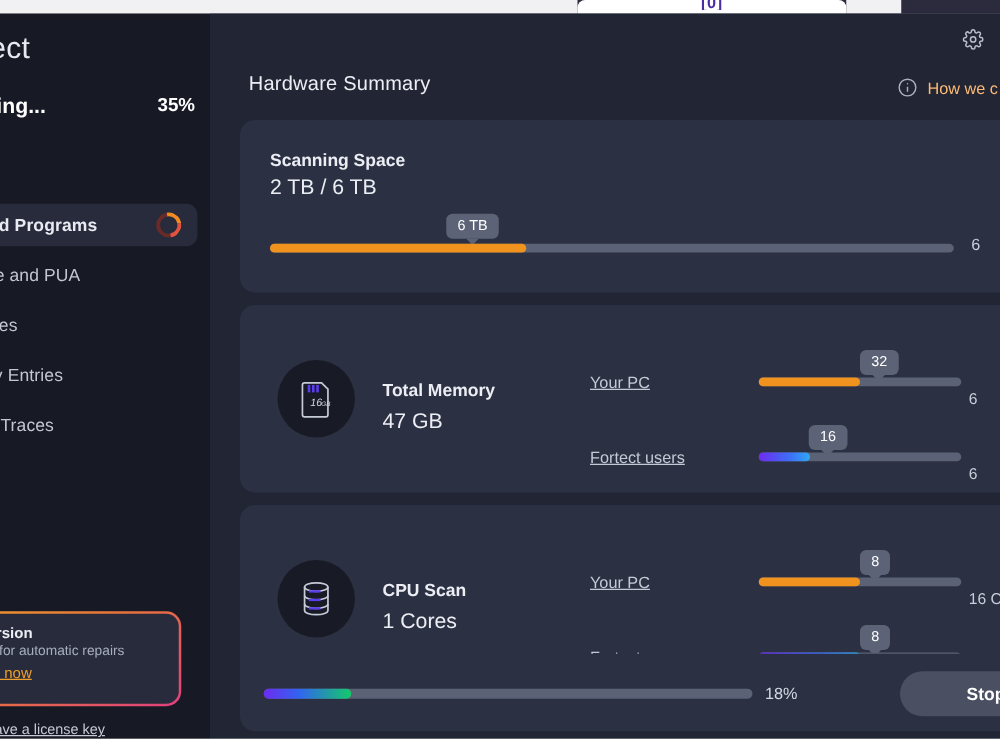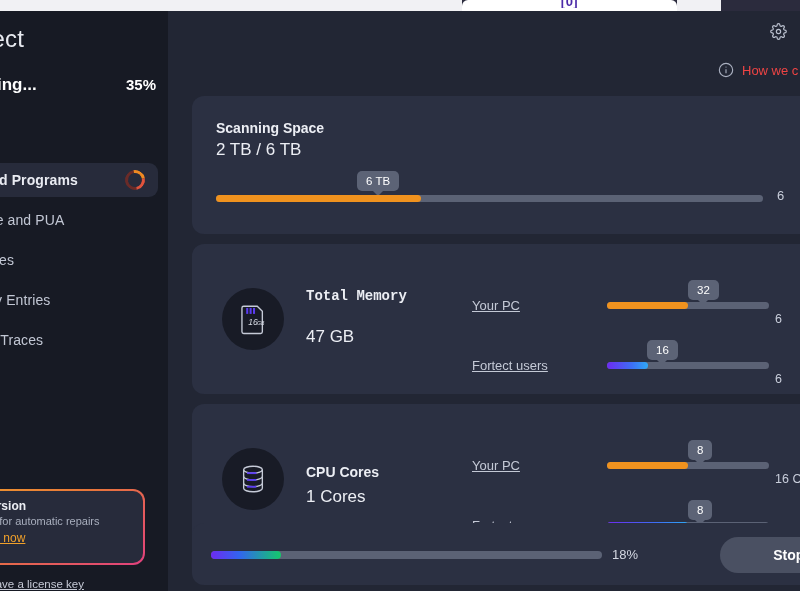--- a/index.html
+++ b/index.html
@@ -127,21 +127,21 @@
   }
   #section-title {
     position:absolute; left:31px; top:48px;
     font-size:16px; color:#eceef4; font-weight:400; letter-spacing:.2px;
   }
   #how-we-row {
     position:absolute; left:550px; top:51px;
     display:flex; align-items:center; gap:8px; cursor:pointer;
     white-space:nowrap;
   }
-  #how-we-text { font-size:13px; color:#ef4444; }
+  #how-we-text { font-size:13px; color:#fdba74; }
 
   
   .card {
     position:absolute; left:24px; width:640px;
     background:#2b3042; border-radius:12px;
   }
   #card-space { top:85px; height:138px; }
   #card-memory { top:233px; height:150px; }
   #card-cpu    { top:393px; height:150px; }
 
@@ -300,20 +300,21 @@
 
     <div id="topbar">
       <div id="gear-btn">
         <svg width="17" height="17" viewBox="0 0 24 24" fill="none" stroke="#b9bfcd" stroke-width="1.7">
           <circle cx="12" cy="12" r="3"></circle>
           <path d="M19.4 15a1.65 1.65 0 0 0 .33 1.82l.06.06a2 2 0 1 1-2.83 2.83l-.06-.06a1.65 1.65 0 0 0-1.82-.33 1.65 1.65 0 0 0-1 1.51V21a2 2 0 1 1-4 0v-.09A1.65 1.65 0 0 0 9 19.4a1.65 1.65 0 0 0-1.82.33l-.06.06a2 2 0 1 1-2.83-2.83l.06-.06a1.65 1.65 0 0 0 .33-1.82 1.65 1.65 0 0 0-1.51-1H3a2 2 0 1 1 0-4h.09A1.65 1.65 0 0 0 4.6 9a1.65 1.65 0 0 0-.33-1.82l-.06-.06a2 2 0 1 1 2.83-2.83l.06.06A1.65 1.65 0 0 0 9 4.6a1.65 1.65 0 0 0 1-1.51V3a2 2 0 1 1 4 0v.09a1.65 1.65 0 0 0 1 1.51 1.65 1.65 0 0 0 1.82-.33l.06-.06a2 2 0 1 1 2.83 2.83l-.06.06a1.65 1.65 0 0 0-.33 1.82V9a1.65 1.65 0 0 0 1.51 1H21a2 2 0 1 1 0 4h-.09a1.65 1.65 0 0 0-1.51 1z"></path>
         </svg>
       </div>
     </div>
 
+    <div id="section-title">Hardware Summary</div>
 
     <div id="how-we-row">
       <svg width="16" height="16" viewBox="0 0 24 24" fill="none" stroke="#aab0c0" stroke-width="1.7">
         <circle cx="12" cy="12" r="10"></circle>
         <line x1="12" y1="11" x2="12" y2="17"></line>
         <circle cx="12" cy="7.5" r="0.9" fill="#aab0c0" stroke="none"></circle>
       </svg>
       <span id="how-we-text">How we c</span>
     </div>
 
@@ -335,21 +336,21 @@
         <svg width="34" height="34" viewBox="0 0 40 40">
           <path d="M9 5 h16 l6 6 v24 a2 2 0 0 1 -2 2 h-20 a2 2 0 0 1 -2 -2 v-28 a2 2 0 0 1 2 -2 z" fill="none" stroke="#c6cbd8" stroke-width="1.6"></path>
           <rect x="12" y="7" width="2.4" height="7" fill="#5b3df0"></rect>
           <rect x="16" y="7" width="2.4" height="7" fill="#5b3df0"></rect>
           <rect x="20" y="7" width="2.4" height="7" fill="#5b3df0"></rect>
           <text x="20" y="27" text-anchor="middle" font-family="Liberation Sans, sans-serif" font-size="10" font-style="italic" fill="#d6dae4">16</text>
           <text x="29" y="27" text-anchor="middle" font-family="Liberation Sans, sans-serif" font-size="6" font-style="italic" fill="#d6dae4">GB</text>
         </svg>
       </div>
 
-      <div class="card-left-title" style="left:114px; top:44px;font-family:Liberation Mono, monospace;">Total Memory</div>
+      <div class="card-left-title" style="left:114px; top:60px;">Total Memory</div>
       <div class="card-left-value" style="left:114px; top:83px;">47 GB</div>
 
       <div class="gauge-row" style="top:42px;">
         <div class="gauge-label">Your PC</div>
         <div class="bubble" style="left:216px; top:-6px;">32</div>
         <div class="gauge-track">
           <div class="gauge-fill pc" style="width:81px;"></div>
         </div>
         <div class="gauge-max">6</div>
       </div>
@@ -370,21 +371,21 @@
           <ellipse cx="20" cy="9" rx="11" ry="4" fill="none" stroke="#c6cbd8" stroke-width="1.6"></ellipse>
           <path d="M9 9 v22 a11 4 0 0 0 22 0 v-22" fill="none" stroke="#c6cbd8" stroke-width="1.6"></path>
           <path d="M9 17 a11 4 0 0 0 22 0" fill="none" stroke="#c6cbd8" stroke-width="1.6"></path>
           <path d="M9 25 a11 4 0 0 0 22 0" fill="none" stroke="#c6cbd8" stroke-width="1.6"></path>
           <rect x="13" y="12" width="11" height="2.2" fill="#5b3df0"></rect>
           <rect x="13" y="20" width="11" height="2.2" fill="#5b3df0"></rect>
           <rect x="13" y="28" width="11" height="2.2" fill="#5b3df0"></rect>
         </svg>
       </div>
 
-      <div class="card-left-title" style="left:114px; top:60px;">CPU Cores</div>
+      <div class="card-left-title" style="left:114px; top:60px;">CPU Scan</div>
       <div class="card-left-value" style="left:114px; top:83px;">1 Cores</div>
 
       <div class="gauge-row" style="top:42px;">
         <div class="gauge-label">Your PC</div>
         <div class="bubble" style="left:216px; top:-6px;">8</div>
         <div class="gauge-track">
           <div class="gauge-fill pc" style="width:81px;"></div>
         </div>
         <div class="gauge-max">16 C</div>
       </div>

